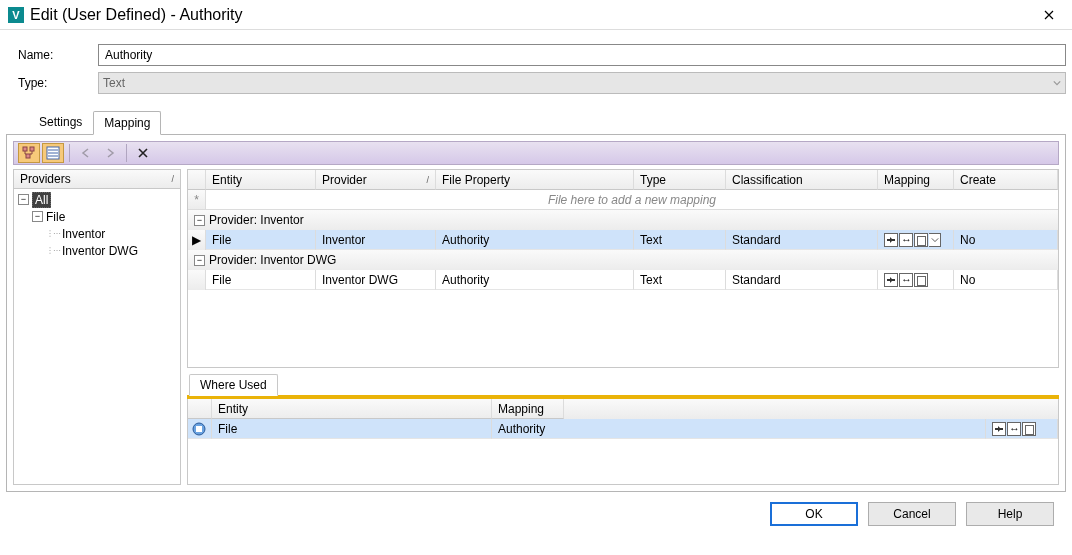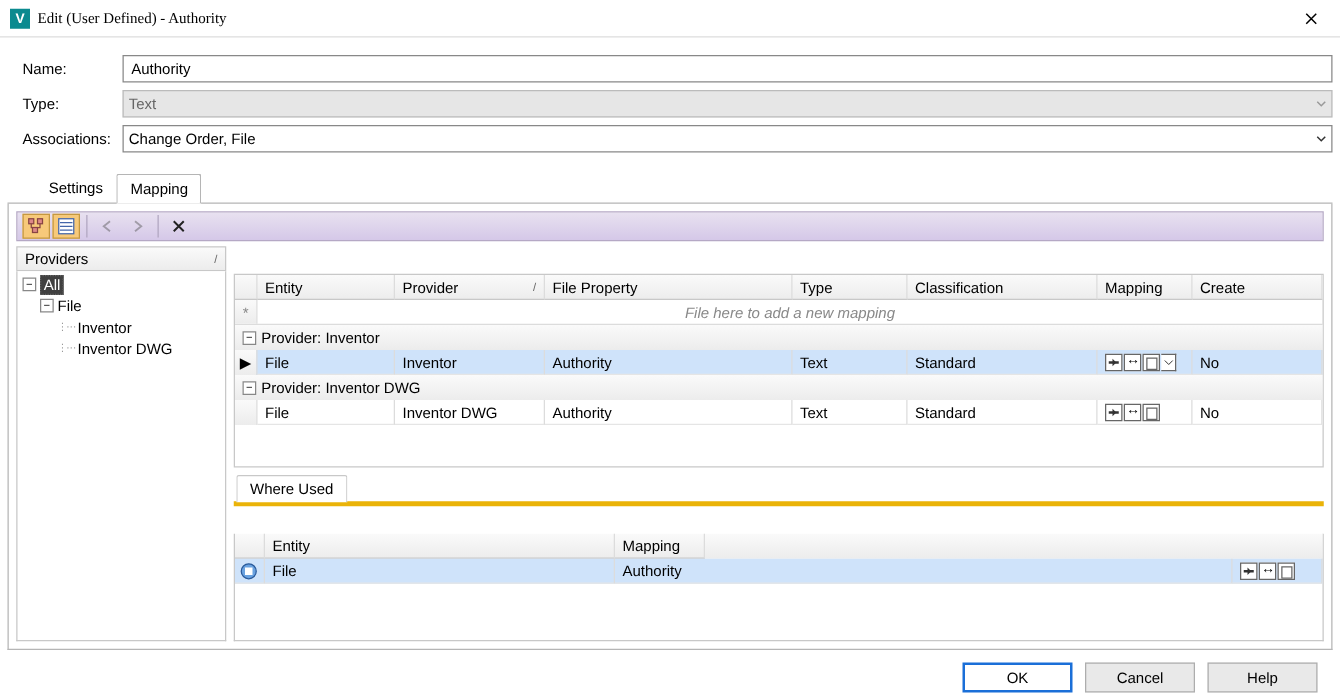--- a/index.html
+++ b/index.html
@@ -19,21 +19,21 @@
   border-bottom: 1px solid #ddd;
 }
 .app-icon {
   width: 16px; height: 16px;
   background: #0b8a8f;
   color: #fff;
   display: flex; align-items: center; justify-content: center;
   font-weight: bold; font-size: 11px;
   margin-right: 6px;
 }
-.titlebar-title { flex: 1; font-size: 12px; font-family: Liberation Serif, serif; }
+.titlebar-title { flex: 1; font-size: 16px; }
 .close-btn {
   width: 46px; height: 30px;
   display: flex; align-items: center; justify-content: center;
   cursor: pointer;
 }
 .close-btn svg { width: 10px; height: 10px; }
 
 .form-area {
   padding: 14px 6px 6px 18px;
 }
@@ -180,21 +180,21 @@
 
 .right-panels {
   flex: 1;
   display: flex; flex-direction: column;
   gap: 6px;
 }
 
 .grid-panel {
   border: 1px solid #c8c8c8;
   background: #fff;
-  display: flex; flex-direction: column; margin-top: 22px;
+  display: flex; flex-direction: column;
 }
 .grid-main { flex: 1; }
 .grid-head {
   display: flex;
   background: linear-gradient(#fafafa, #ececec);
   height: 20px;
 }
 .grid-head .gh {
   border-right: 1px solid #dcdcdc;
   border-bottom: 1px solid #c8c8c8;
@@ -355,29 +355,20 @@
   <div class="form-row">
     <div class="form-label">Name:</div>
     <input class="form-input" value="Authority" style="">
   </div>
   <div class="form-row">
     <div class="form-label">Type:</div>
     <div class="form-select form-input disabled">
       <span>Text</span>
       <span class="chev"><svg viewBox="0 0 10 10">
             <path d="M1 3 L5 7 L9 3" stroke="#666" fill="none" stroke-width="1.5"></path>
-          </svg></span>
-    </div>
-  </div>
-  <div class="form-row">
-    <div class="form-label">Associations:</div>
-    <div class="form-select form-input">
-      <span>Change Order, File</span>
-      <span class="chev"><svg viewBox="0 0 10 10">
-            <path d="M1 3 L5 7 L9 3" stroke="#333" fill="none" stroke-width="1.5"></path>
           </svg></span>
     </div>
   </div>
 </div>
 
 <div class="tabs">
   <div class="tab">Settings</div>
   <div class="tab active">Mapping</div>
 </div>
 

